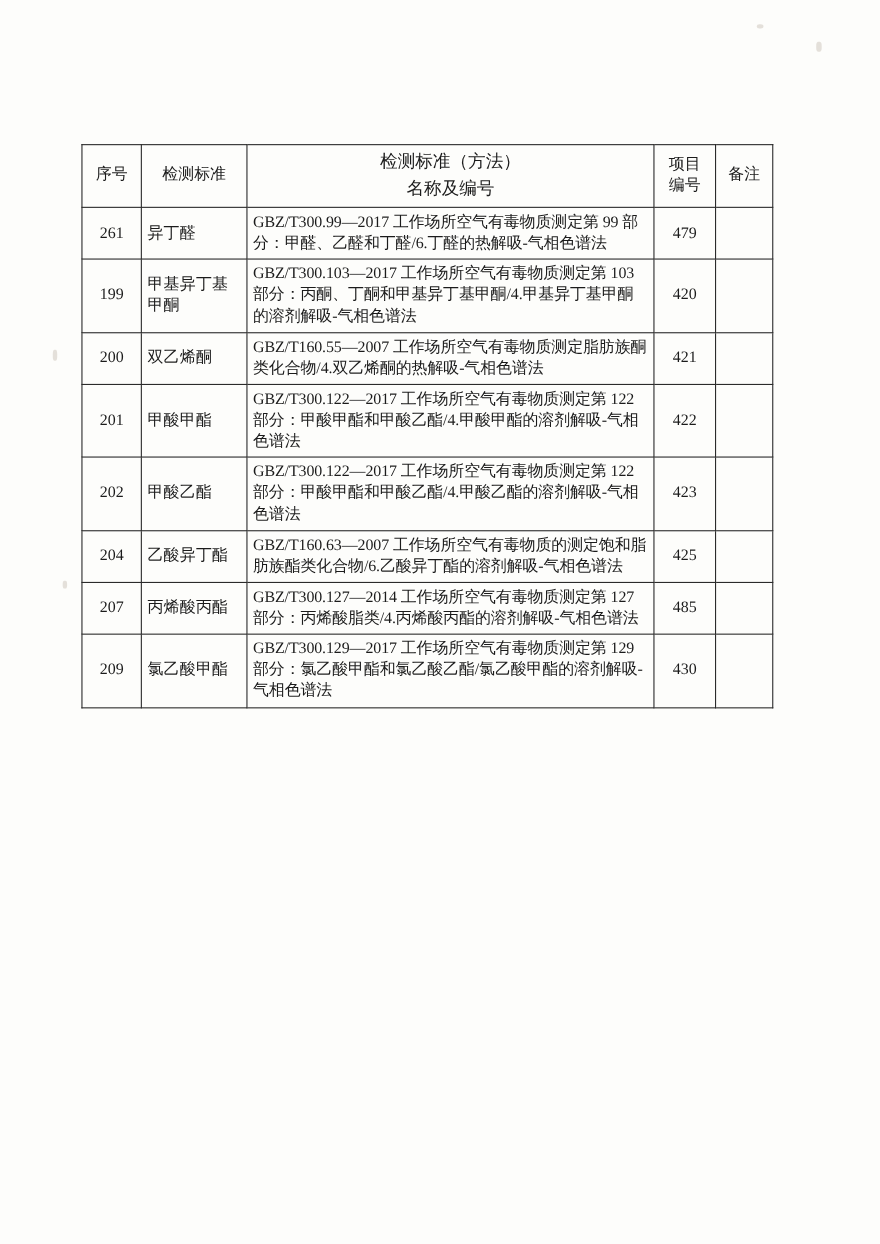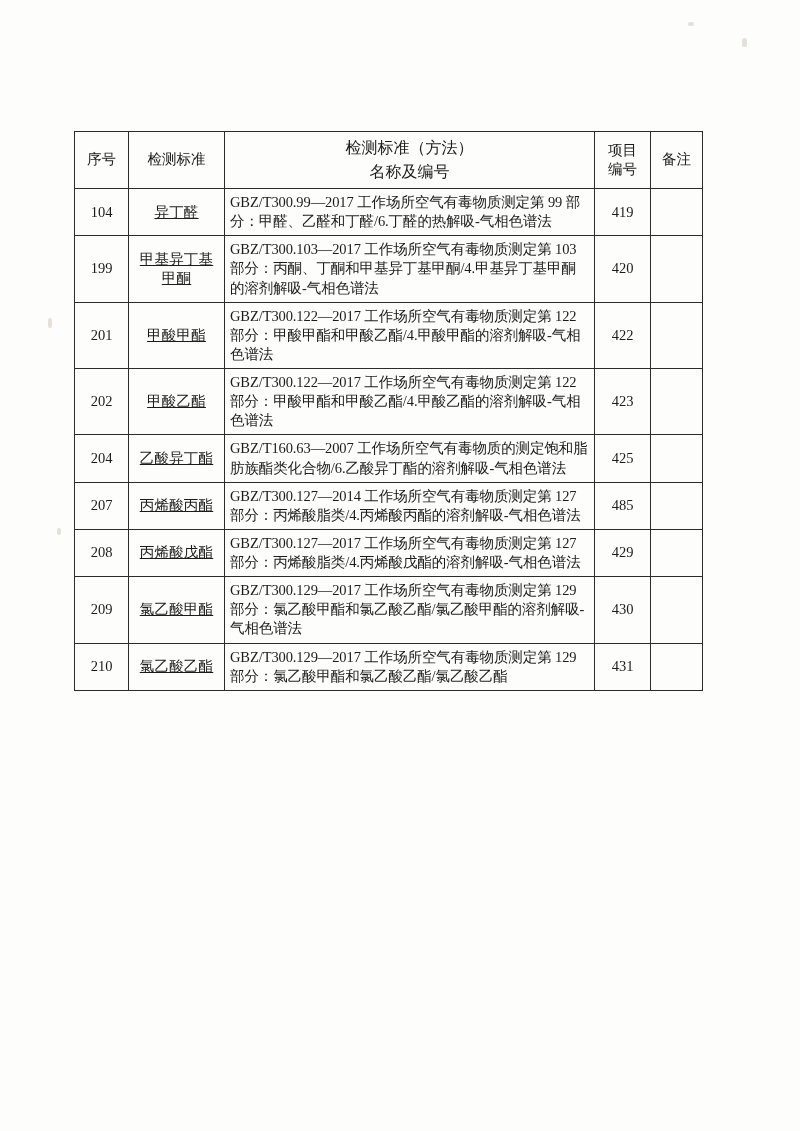--- a/index.html
+++ b/index.html
@@ -62,25 +62,24 @@
   }
   thead th.std-head {
     line-height: 1.5;
     font-size: 16px;
   }
   td.seq {
     text-align: center;
     font-size: 15px;
   }
   td.item {
-    text-align: center;
+    text-align: left;
     font-size: 15px;
     letter-spacing: .2px;
     line-height: 1.35;
-    text-decoration: underline;
   }
   td.std {
     text-align: left;
     font-size: 14.2px;
     line-height: 1.42;
     letter-spacing: -0.1px;
     margin-left: 13px;
   }
   td.no {
     text-align: center;
@@ -119,31 +118,38 @@
           </th>
           <th>
             <div>项目</div>
             <div>编号</div>
           </th>
           <th>备注</th>
         </tr>
       </thead>
       <tbody id="table-body">
           <tr>
-            <td class="seq">104</td>
+            <td class="seq">261</td>
             <td class="item">异丁醛</td>
             <td class="std">GBZ/T300.99—2017 工作场所空气有毒物质测定第 99 部分：甲醛、乙醛和丁醛/6.丁醛的热解吸-气相色谱法</td>
-            <td class="no">419</td>
+            <td class="no">479</td>
             <td class="rem"></td>
           </tr>
           <tr>
             <td class="seq">199</td>
             <td class="item">甲基异丁基甲酮</td>
             <td class="std">GBZ/T300.103—2017 工作场所空气有毒物质测定第 103 部分：丙酮、丁酮和甲基异丁基甲酮/4.甲基异丁基甲酮的溶剂解吸-气相色谱法</td>
             <td class="no">420</td>
+            <td class="rem"></td>
+          </tr>
+          <tr>
+            <td class="seq">200</td>
+            <td class="item">双乙烯酮</td>
+            <td class="std">GBZ/T160.55—2007 工作场所空气有毒物质测定脂肪族酮类化合物/4.双乙烯酮的热解吸-气相色谱法</td>
+            <td class="no">421</td>
             <td class="rem"></td>
           </tr>
           <tr>
             <td class="seq">201</td>
             <td class="item">甲酸甲酯</td>
             <td class="std">GBZ/T300.122—2017 工作场所空气有毒物质测定第 122 部分：甲酸甲酯和甲酸乙酯/4.甲酸甲酯的溶剂解吸-气相色谱法</td>
             <td class="no">422</td>
             <td class="rem"></td>
           </tr>
           <tr>
@@ -161,37 +167,23 @@
             <td class="rem"></td>
           </tr>
           <tr>
             <td class="seq">207</td>
             <td class="item">丙烯酸丙酯</td>
             <td class="std">GBZ/T300.127—2014 工作场所空气有毒物质测定第 127 部分：丙烯酸脂类/4.丙烯酸丙酯的溶剂解吸-气相色谱法</td>
             <td class="no">485</td>
             <td class="rem"></td>
           </tr>
           <tr>
-            <td class="seq">208</td>
-            <td class="item">丙烯酸戊酯</td>
-            <td class="std">GBZ/T300.127—2017 工作场所空气有毒物质测定第 127 部分：丙烯酸脂类/4.丙烯酸戊酯的溶剂解吸-气相色谱法</td>
-            <td class="no">429</td>
-            <td class="rem"></td>
-          </tr>
-          <tr>
             <td class="seq">209</td>
             <td class="item">氯乙酸甲酯</td>
             <td class="std">GBZ/T300.129—2017 工作场所空气有毒物质测定第 129 部分：氯乙酸甲酯和氯乙酸乙酯/氯乙酸甲酯的溶剂解吸-气相色谱法</td>
             <td class="no">430</td>
-            <td class="rem"></td>
-          </tr>
-          <tr>
-            <td class="seq">210</td>
-            <td class="item">氯乙酸乙酯</td>
-            <td class="std">GBZ/T300.129—2017 工作场所空气有毒物质测定第 129 部分：氯乙酸甲酯和氯乙酸乙酯/氯乙酸乙酯</td>
-            <td class="no">431</td>
             <td class="rem"></td>
           </tr>
         </tbody>
     </table>
   </div>
 
 </div>
 
 </body></html>

